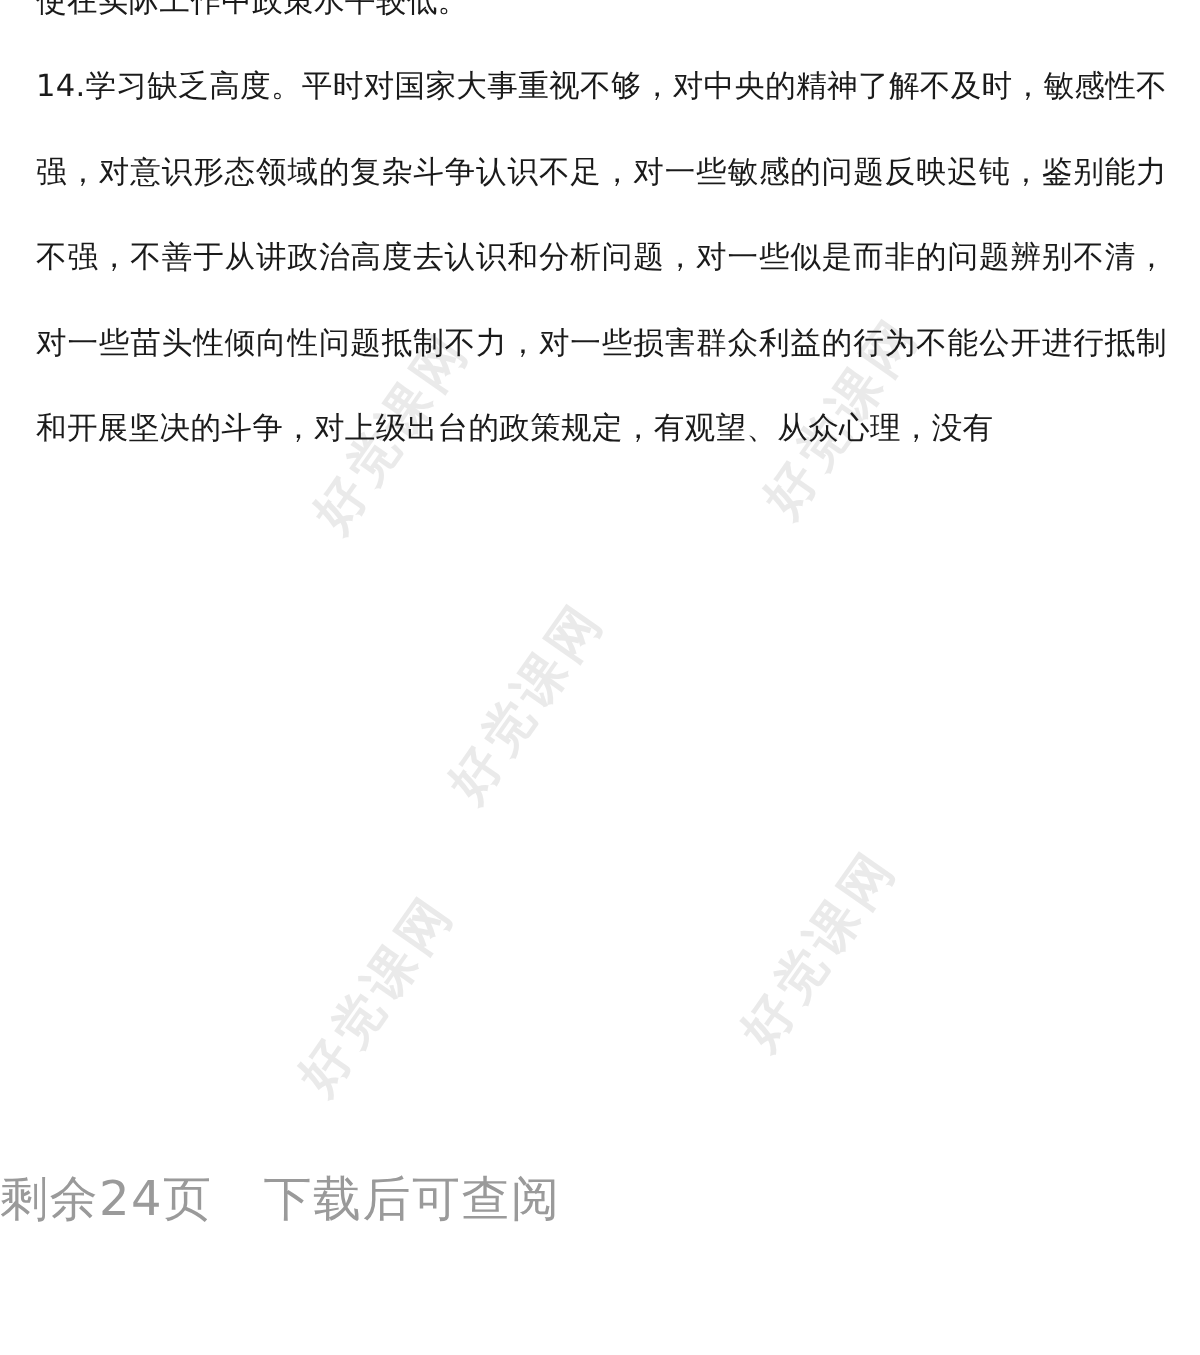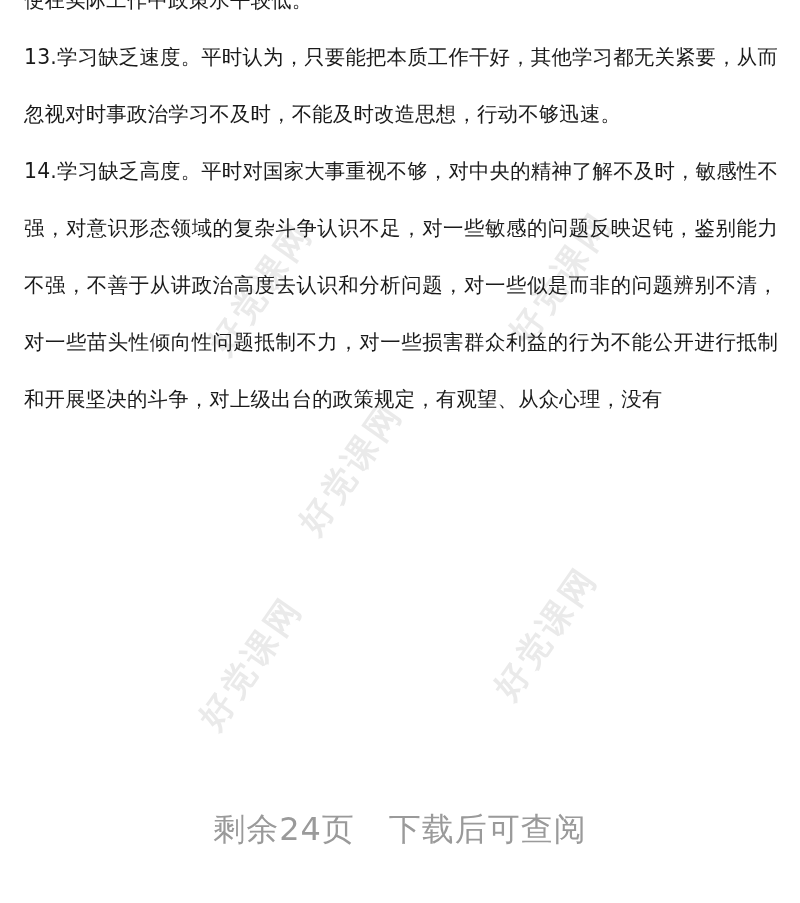--- a/index.html
+++ b/index.html
@@ -37,41 +37,40 @@
       font-weight: bold;
       transform: rotate(-55deg);
       white-space: nowrap;
       pointer-events: none;
       letter-spacing: 4px;
     }
     .footer {
       position: absolute;
       left: 0;
       width: 800px;
-      top: 808px;
-      text-align: center;
+      top: 778px;
+      text-align: left;
       font-size: 32px;
       color: #9a9a9a;
       letter-spacing: 1px;
     }
     .footer .gap {
       display: inline-block;
       width: 34px;
     }
   </style>
 </head>
 <body>
 
 <div class="watermark" style="left:185px; top:265px;">好党课网</div>
 <div class="watermark" style="left:485px; top:255px;">好党课网</div>
 <div class="watermark" style="left:275px; top:445px;">好党课网</div>
 <div class="watermark" style="left:175px; top:640px;">好党课网</div>
 <div class="watermark" style="left:470px; top:610px;">好党课网</div>
 
 <div class="doc">
   <p class="para">使在实际工作中政策水平较低。</p>
-  <p class="para">13.学习缺乏速度。平时认为，只要能把本质工作干好，其他学习都无关紧要，从而忽视对时事政治学习不及时，不能及时改造思想，行动不够迅速。</p>
   <p class="para">14.学习缺乏高度。平时对国家大事重视不够，对中央的精神了解不及时，敏感性不强，对意识形态领域的复杂斗争认识不足，对一些敏感的问题反映迟钝，鉴别能力不强，不善于从讲政治高度去认识和分析问题，对一些似是而非的问题辨别不清，对一些苗头性倾向性问题抵制不力，对一些损害群众利益的行为不能公开进行抵制和开展坚决的斗争，对上级出台的政策规定，有观望、从众心理，没有</p>
 </div>
 
 <div class="footer">
   <span>剩余24页</span><span class="gap"></span><span>下载后可查阅</span>
 </div>
 
 </body></html>

